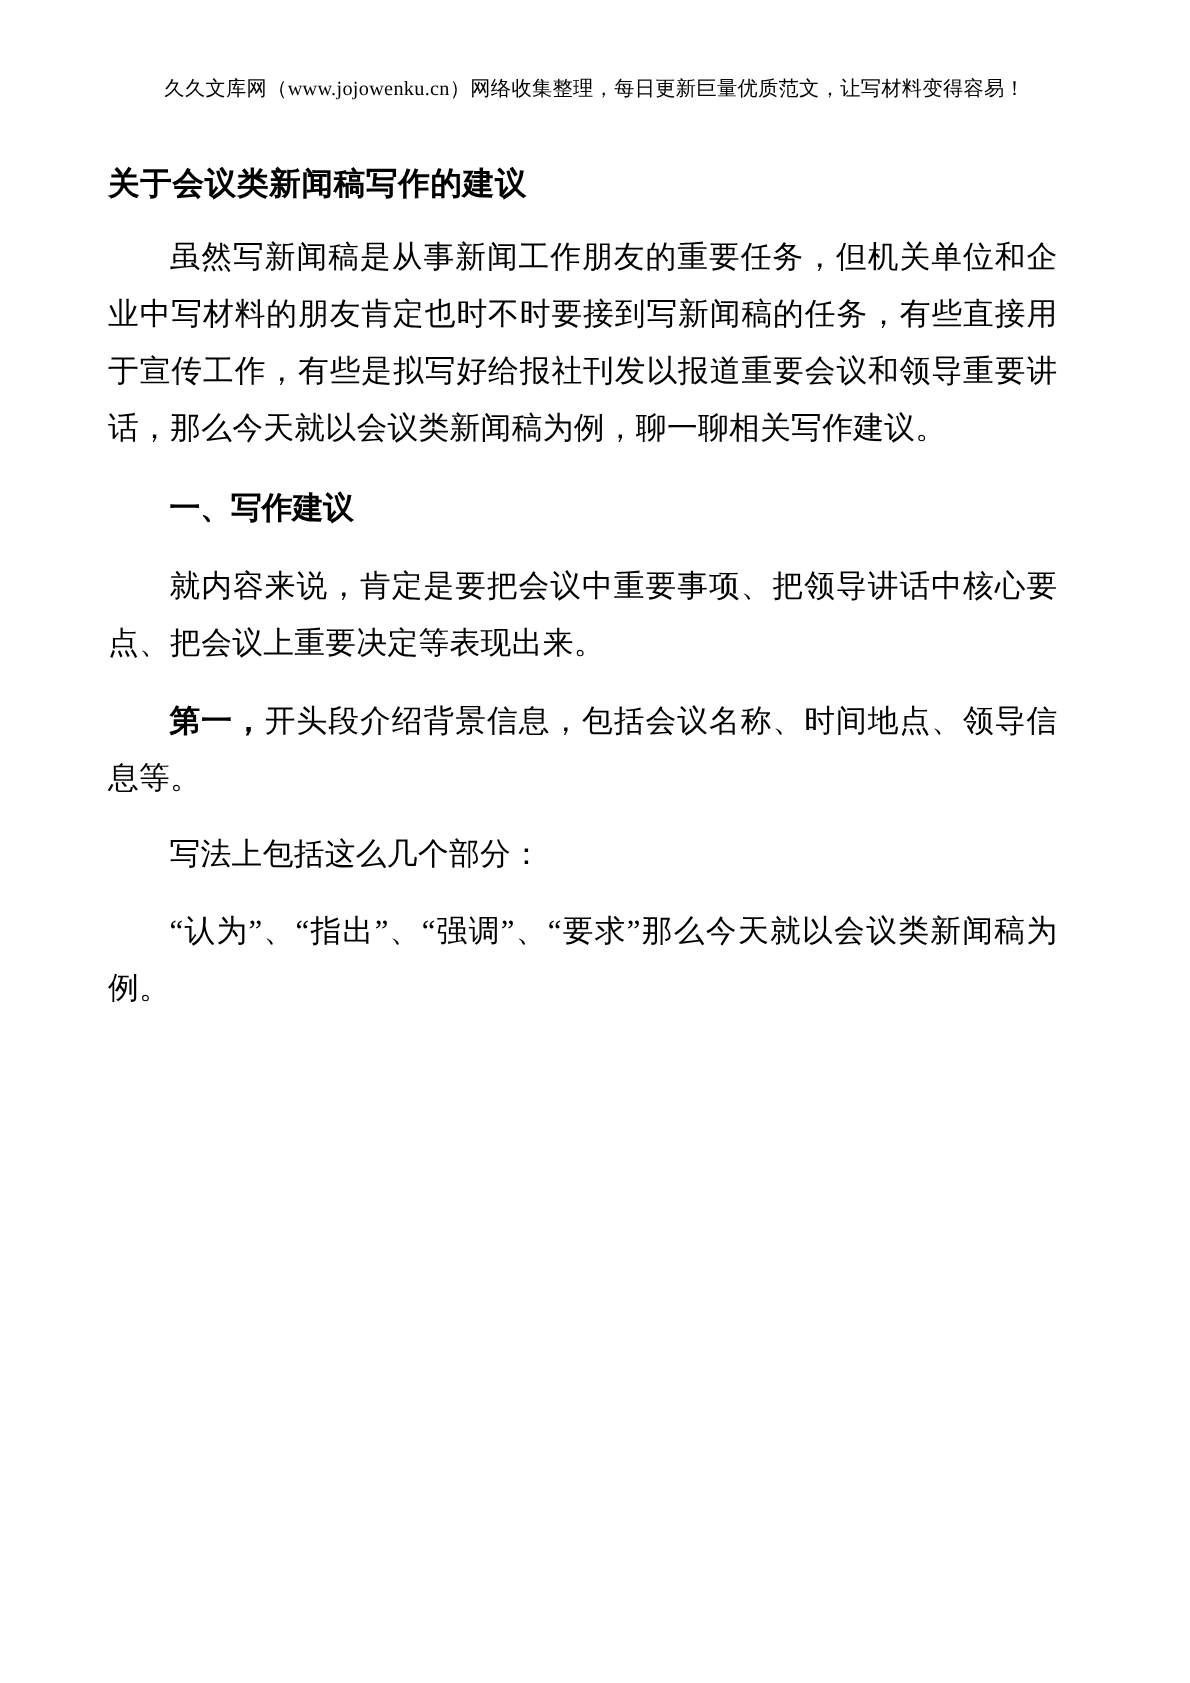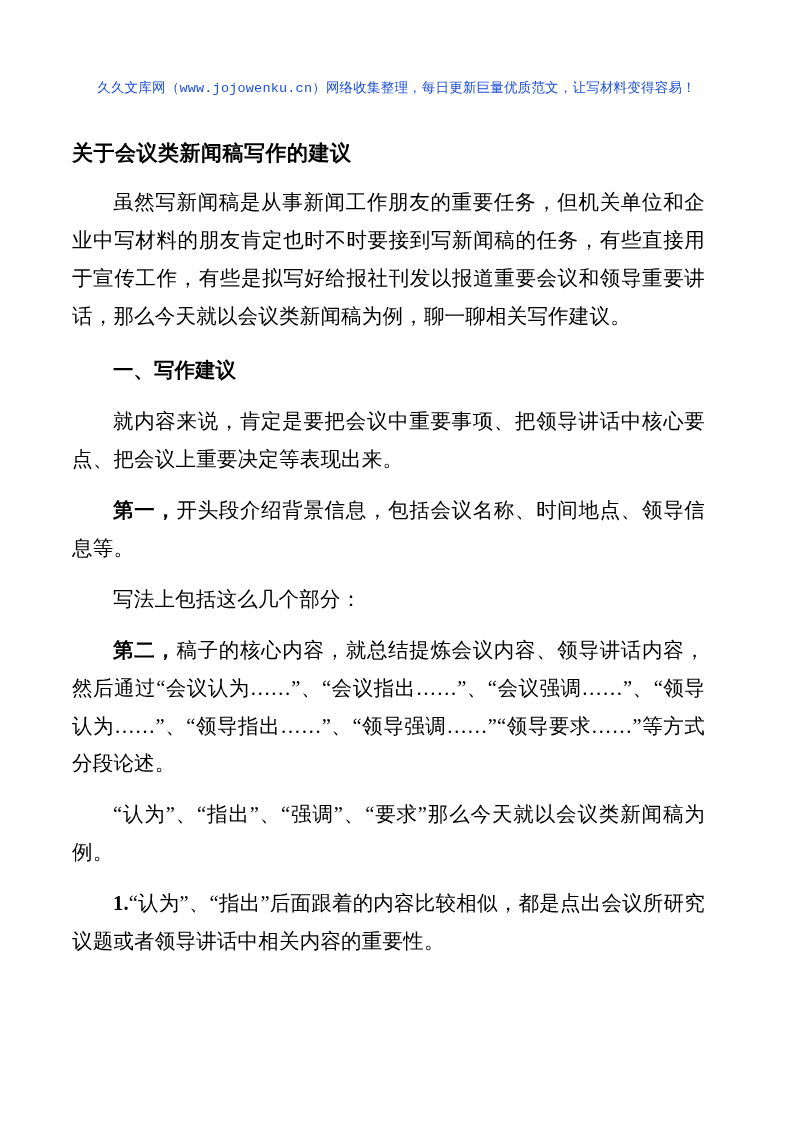--- a/index.html
+++ b/index.html
@@ -16,27 +16,27 @@
     overflow: hidden;
   }
   .page {
     width: 793px;
     height: 1122px;
     box-sizing: border-box;
     padding: 0 72px;
     position: relative;
   }
   .header-note {
-    margin-top: 80px;
+    margin-top: 50px;
     font-size: 13.5px;
     line-height: 1.4;
     text-align: center;
     letter-spacing: 0.2px;
-    font-family: Liberation Mono, monospace;
-    color: #1d4ed8;
+    font-family: Liberation Serif, serif;
+    color: #000000;
     white-space: nowrap;
   }
   .doc-title {
     margin-top: 40px;
     font-size: 21px;
     font-weight: bold;
     letter-spacing: 0.5px;
     line-height: 1.5;
     font-family: Liberation Mono, monospace;
   }
@@ -50,21 +50,21 @@
   }
   p.indent {
     text-indent: 2em;
   }
   .section-head {
     margin-top: 16px;
     font-size: 20.5px;
     font-weight: bold;
     text-indent: 2em;
     line-height: 1.85;
-    font-family: Liberation Serif, serif;
+    font-family: Liberation Mono, monospace;
   }
   .lead {
     font-weight: bold;
     font-family: "DejaVu Sans", "Liberation Sans", sans-serif;
   }
   .num-lead {
     font-weight: bold;
   }
 </style>
 </head>
@@ -79,19 +79,17 @@
   <p class="para indent">虽然写新闻稿是从事新闻工作朋友的重要任务，但机关单位和企业中写材料的朋友肯定也时不时要接到写新闻稿的任务，有些直接用于宣传工作，有些是拟写好给报社刊发以报道重要会议和领导重要讲话，那么今天就以会议类新闻稿为例，聊一聊相关写作建议。</p>
 
   <div class="section-head">一、写作建议</div>
 
   <p class="para indent">就内容来说，肯定是要把会议中重要事项、把领导讲话中核心要点、把会议上重要决定等表现出来。</p>
 
   <p class="para indent"><span class="lead">第一，</span><span>开头段介绍背景信息，包括会议名称、时间地点、领导信息等。</span></p>
 
   <p class="para indent">写法上包括这么几个部分：</p>
 
-  <p class="para indent"><span class="lead">第二，</span><span>稿子的核心内容，就总结提炼会议内容、领导讲话内容，然后通过“会议认为……”、“会议指出……”、“会议强调……”、“领导认为……”、“领导指出……”、“领导强调……”“领导要求……”等方式分段论述。</span></p>
 
   <p class="para indent">“认为”、“指出”、“强调”、“要求”那么今天就以会议类新闻稿为例。</p>
 
-  <p class="para indent"><span class="num-lead">1.</span><span>“认为”、“指出”后面跟着的内容比较相似，都是点出会议所研究议题或者领导讲话中相关内容的重要性。</span></p>
 
 </div>
 
 </body></html>

